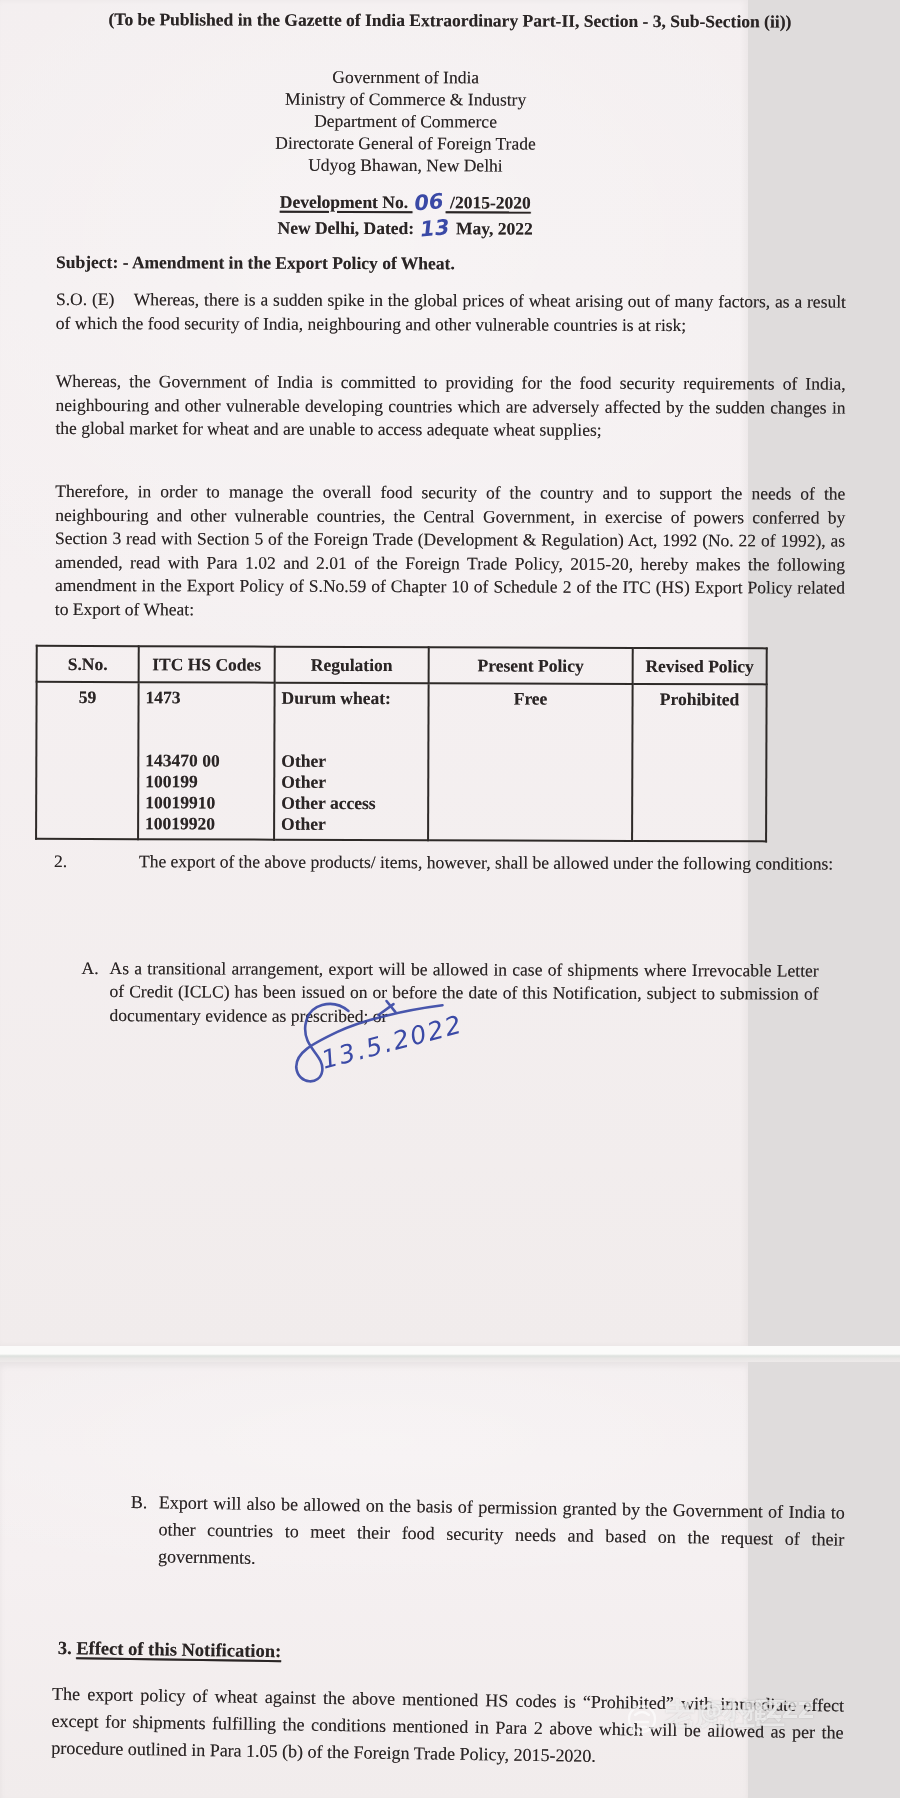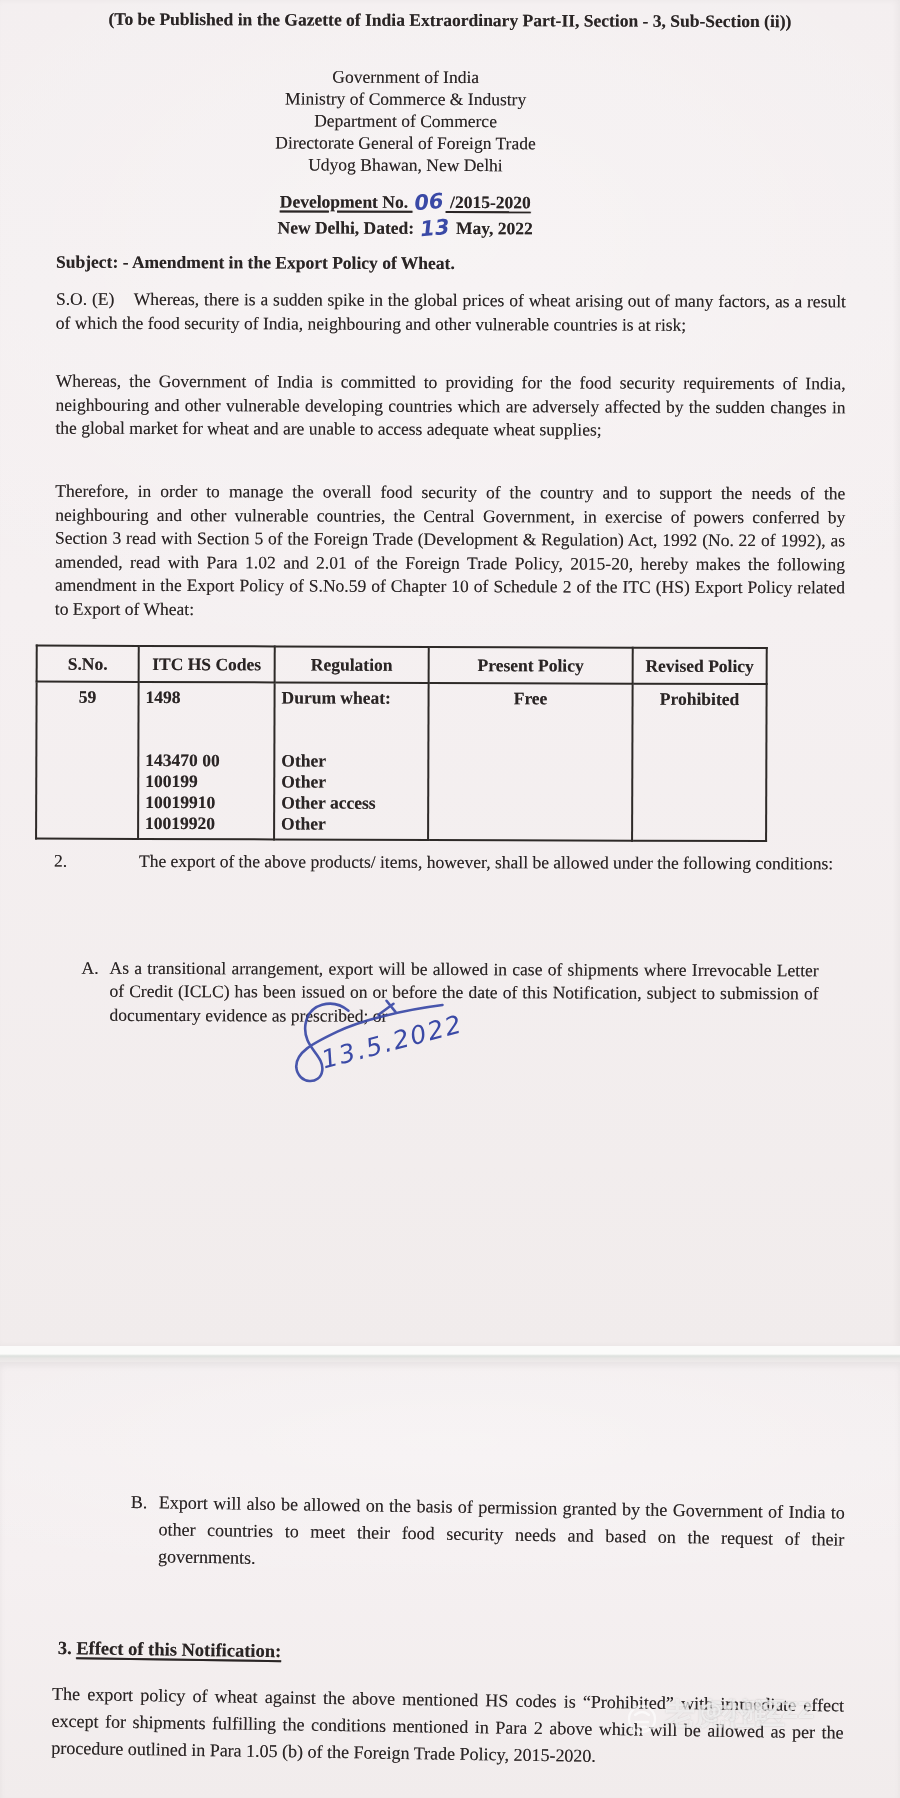--- a/index.html
+++ b/index.html
@@ -4,21 +4,21 @@
 <style>
   * { box-sizing: border-box; }
   html,body { margin:0; padding:0; }
   body {
     width:900px; height:1798px; position:relative; overflow:hidden;
     background:#dfdcdc;
     font-family:"Liberation Serif", serif;
     color:#2a2525;
   }
   .page {
-    position:absolute; left:0; width:900px;
+    position:absolute; left:0; width:748px;
     background:
       radial-gradient(130% 55% at 50% 18%, rgba(255,255,255,.30), rgba(0,0,0,0) 62%),
       linear-gradient(180deg, #f3eeef 0%, #f5f0f1 45%, #f1ecec 100%);
   }
   .page1 { top:0; height:1346px; box-shadow: inset -3px 0 6px rgba(0,0,0,.04); }
   .page2 { top:1362px; height:436px; box-shadow: inset 0 4px 6px rgba(0,0,0,.05); }
   .divider { position:absolute; left:0; top:1346px; width:900px; height:16px;
     background: linear-gradient(180deg, #fbfbfa 0%, #fbfbfa 50%, #dde1de 62%, #e8e6e5 78%, #eeeaea 100%);
   }
   .inner1 { position:absolute; inset:0; transform:rotate(0.2deg); transform-origin:50% 0; }
@@ -110,21 +110,21 @@
         <th>S.No.</th>
         <th>ITC HS Codes</th>
         <th>Regulation</th>
         <th>Present Policy</th>
         <th>Revised Policy</th>
       </tr>
       <tr>
         <td class="td-center">59</td>
         <td>
           <div class="stack">
-            <div>1498</div>
+            <div>1473</div>
             <div class="gap"></div>
             <div>143470 00</div>
             <div>100199</div>
             <div>10019910</div>
             <div>10019920</div>
           </div>
         </td>
         <td>
           <div class="stack">
             <div>Durum wheat:</div>

